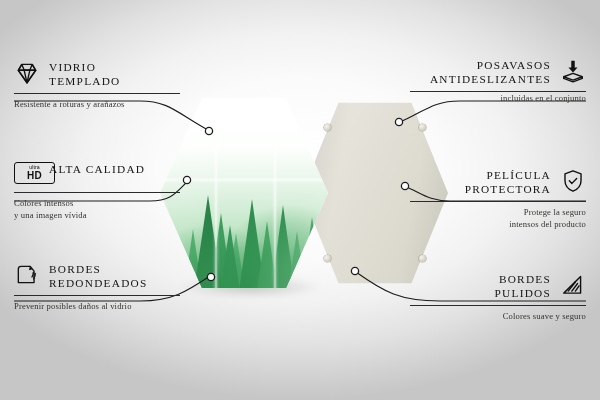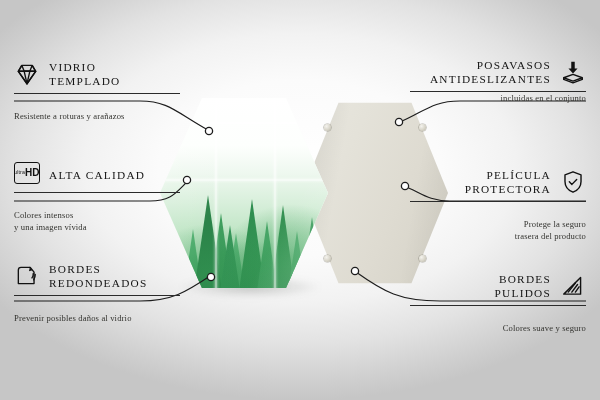--- a/index.html
+++ b/index.html
@@ -78,39 +78,39 @@
     background:linear-gradient(118deg, rgba(255,255,255,.55) 0%, rgba(255,255,255,.10) 22%, rgba(255,255,255,0) 42%, rgba(255,255,255,0) 70%, rgba(255,255,255,.22) 100%);
   }
   .hexshadow {
     position:absolute; left:150px; top:272px; width:200px; height:30px;
     background:radial-gradient(ellipse 50% 50% at 50% 50%, rgba(80,85,80,.30) 0%, rgba(80,85,80,0) 72%);
     filter:blur(3px);
   }
 
   
   .callout { position:absolute; }
-  .callout .head { display:flex; align-items:center; gap:9px; }
+  .callout .head { display:flex; gap:9px; }
   .callout.right .head { flex-direction:row; justify-content:flex-end; }
   .ttl {
     font-size:11.3px; letter-spacing:1.25px; color:#141414;
     line-height:1.28; text-transform:uppercase; white-space:nowrap;
   }
   .callout.right .ttl { text-align:right;margin-left:44px; }
   .rule { height:1px; background:#2b2b2b; margin-top:4px; }
   .sub {
-    font-size:8.6px; color:#33332f; line-height:1.42; margin-top:16px;
+    font-size:8.6px; color:#33332f; line-height:1.42; margin-top:4px;
     letter-spacing:.15px; white-space:nowrap;
   }
   .callout.right .sub { text-align:right; }
   .ico { width:26px; height:26px; flex:0 0 26px; color:#111; }
   .ico svg { display:block; width:26px; height:26px; }
 
   .hdbox {
-    width:26px; height:22px; border:1.4px solid #111; border-radius:3px;
-    display:flex; align-items:center; justify-content:center;
+    width:41px; height:22px; border:1.4px solid #111; border-radius:3px;
+    display:flex; flex-direction:column; align-items:center; justify-content:center;
     line-height:1; font-family:"Liberation Sans", sans-serif;
   }
   .hdbox .u { font-size:5.2px; letter-spacing:.1px; }
   .hdbox .d { font-size:10px; font-weight:700; letter-spacing:.2px; margin-top:.5px; }
 
   svg.connectors { position:absolute; left:0; top:0; width:600px; height:400px; }
 </style>
 </head>
 <body>
 
@@ -289,21 +289,21 @@
       </div>
       <span class="ico">
         <svg viewBox="0 0 24 24" fill="none" stroke="currentColor" stroke-width="1.3" stroke-linecap="round" stroke-linejoin="round">
           <path d="M12 2.6 4.6 5.4v6.1c0 4.6 3.1 8.2 7.4 9.9 4.3-1.7 7.4-5.3 7.4-9.9V5.4L12 2.6z"></path>
           <path d="M8.6 11.8l2.4 2.4 4.4-4.6"></path>
         </svg>
       </span>
     </div>
     <div class="rule" style="width:176px; margin-left:auto;"></div>
     <div class="sub">Protege la seguro</div>
-    <div class="sub" style="margin-top:0">trasera del producto</div>
+    <div class="sub" style="margin-top:0">intensos del producto</div>
   </div>
 
   <div class="callout right" style="right:14px; top:272px; width:190px;">
     <div class="head">
       <div>
         <div class="ttl">BORDES</div>
         <div class="ttl">PULIDOS</div>
       </div>
       <span class="ico">
         <svg viewBox="0 0 24 24" fill="none" stroke="currentColor" stroke-width="1.3" stroke-linecap="round">

